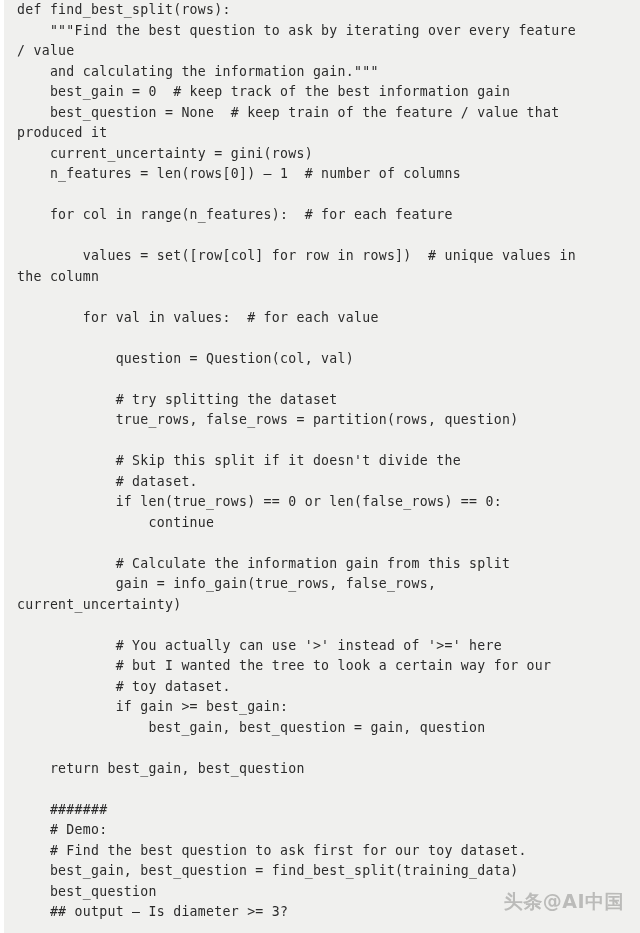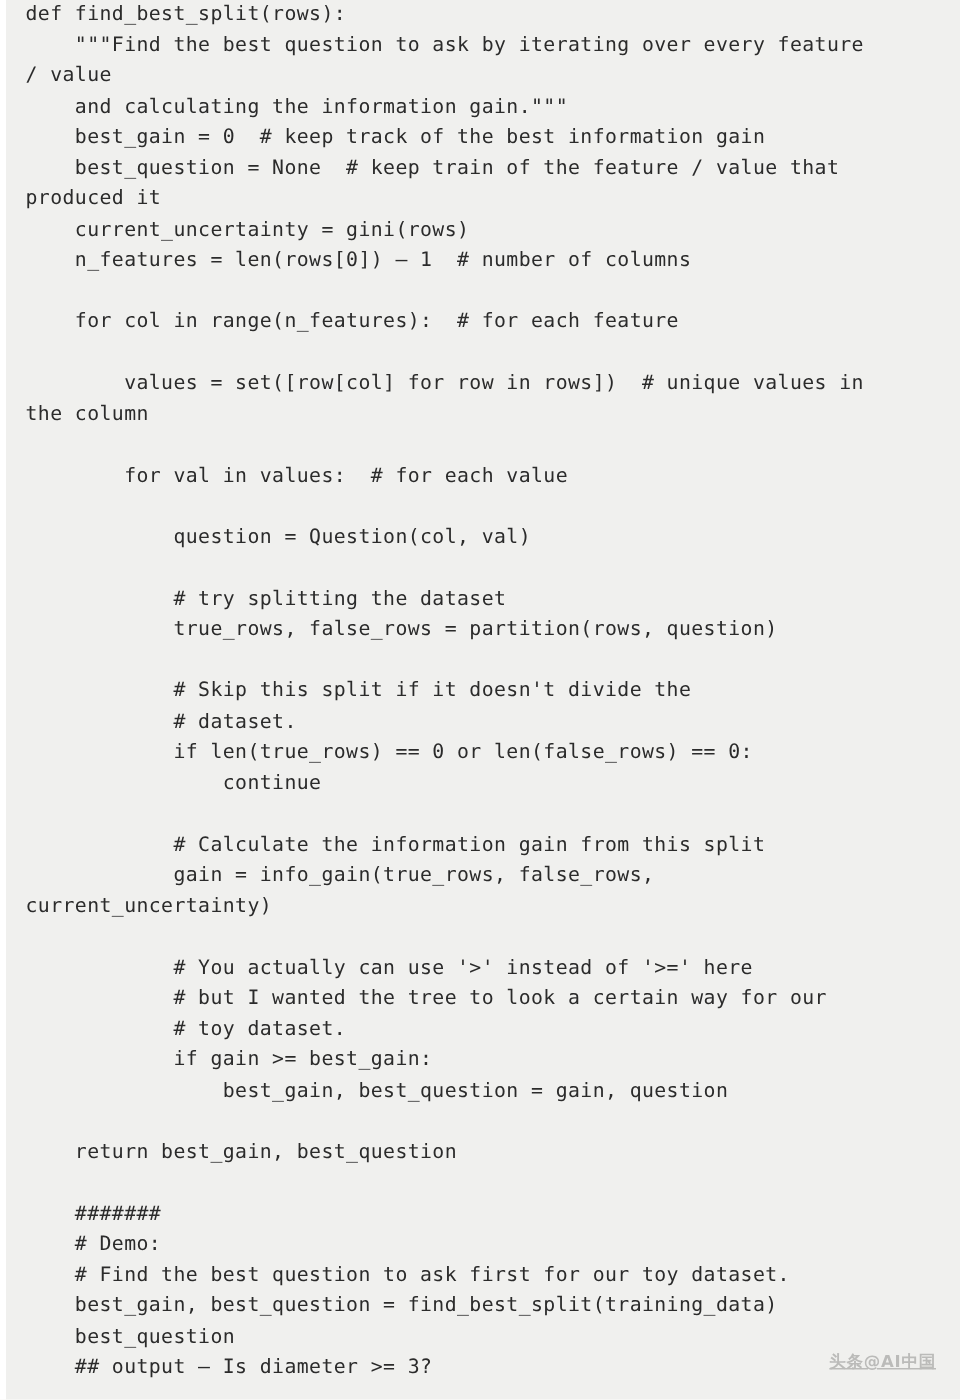--- a/index.html
+++ b/index.html
@@ -42,28 +42,27 @@
   .code-line {
     display: block;
     height: 20.5px;
     white-space: pre;
   }
   #watermark {
     position: absolute;
     right: 16px;
     bottom: 18px;
     font-family: "DejaVu Sans", "Liberation Sans", sans-serif;
-    font-size: 11px;
+    font-size: 19px;
     font-weight: 700;
     color: #b9b9b7;
     letter-spacing: 0.5px;
     opacity: 0.95;
     user-select: none;
     white-space: nowrap;
-    text-decoration: underline;
   }
 </style>
 </head>
 <body>
 
 <div id="code-surface" style="background: rgb(240, 240, 238); border-left-color: rgb(255, 255, 255);">
 
   <pre id="code-block" style="color: rgb(43, 43, 43);"><span class="code-line">def find_best_split(rows):</span><span class="code-line">    """Find the best question to ask by iterating over every feature</span><span class="code-line">/ value</span><span class="code-line">    and calculating the information gain."""</span><span class="code-line">    best_gain = 0  # keep track of the best information gain</span><span class="code-line">    best_question = None  # keep train of the feature / value that</span><span class="code-line">produced it</span><span class="code-line">    current_uncertainty = gini(rows)</span><span class="code-line">    n_features = len(rows[0]) – 1  # number of columns</span><span class="code-line">&nbsp;</span><span class="code-line">    for col in range(n_features):  # for each feature</span><span class="code-line">&nbsp;</span><span class="code-line">        values = set([row[col] for row in rows])  # unique values in</span><span class="code-line">the column</span><span class="code-line">&nbsp;</span><span class="code-line">        for val in values:  # for each value</span><span class="code-line">&nbsp;</span><span class="code-line">            question = Question(col, val)</span><span class="code-line">&nbsp;</span><span class="code-line">            # try splitting the dataset</span><span class="code-line">            true_rows, false_rows = partition(rows, question)</span><span class="code-line">&nbsp;</span><span class="code-line">            # Skip this split if it doesn't divide the</span><span class="code-line">            # dataset.</span><span class="code-line">            if len(true_rows) == 0 or len(false_rows) == 0:</span><span class="code-line">                continue</span><span class="code-line">&nbsp;</span><span class="code-line">            # Calculate the information gain from this split</span><span class="code-line">            gain = info_gain(true_rows, false_rows,</span><span class="code-line">current_uncertainty)</span><span class="code-line">&nbsp;</span><span class="code-line">            # You actually can use '&gt;' instead of '&gt;=' here</span><span class="code-line">            # but I wanted the tree to look a certain way for our</span><span class="code-line">            # toy dataset.</span><span class="code-line">            if gain &gt;= best_gain:</span><span class="code-line">                best_gain, best_question = gain, question</span><span class="code-line">&nbsp;</span><span class="code-line">    return best_gain, best_question</span><span class="code-line">&nbsp;</span><span class="code-line">    #######</span><span class="code-line">    # Demo:</span><span class="code-line">    # Find the best question to ask first for our toy dataset.</span><span class="code-line">    best_gain, best_question = find_best_split(training_data)</span><span class="code-line">    best_question</span><span class="code-line">    ## output – Is diameter &gt;= 3?</span></pre>
 
   <div id="watermark" style="color: rgb(185, 185, 183);">头条@AI中国</div>

